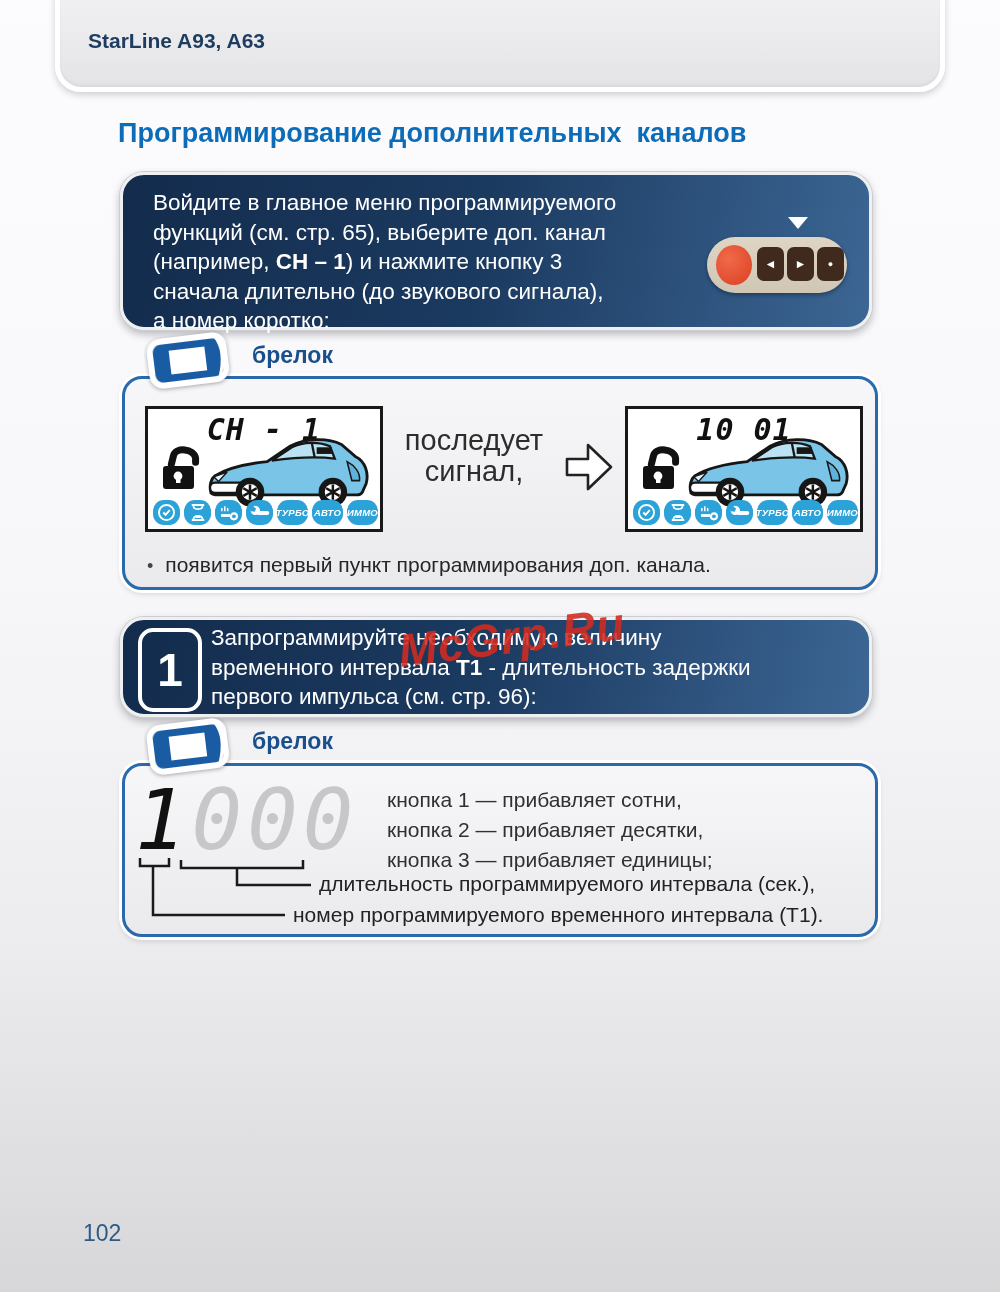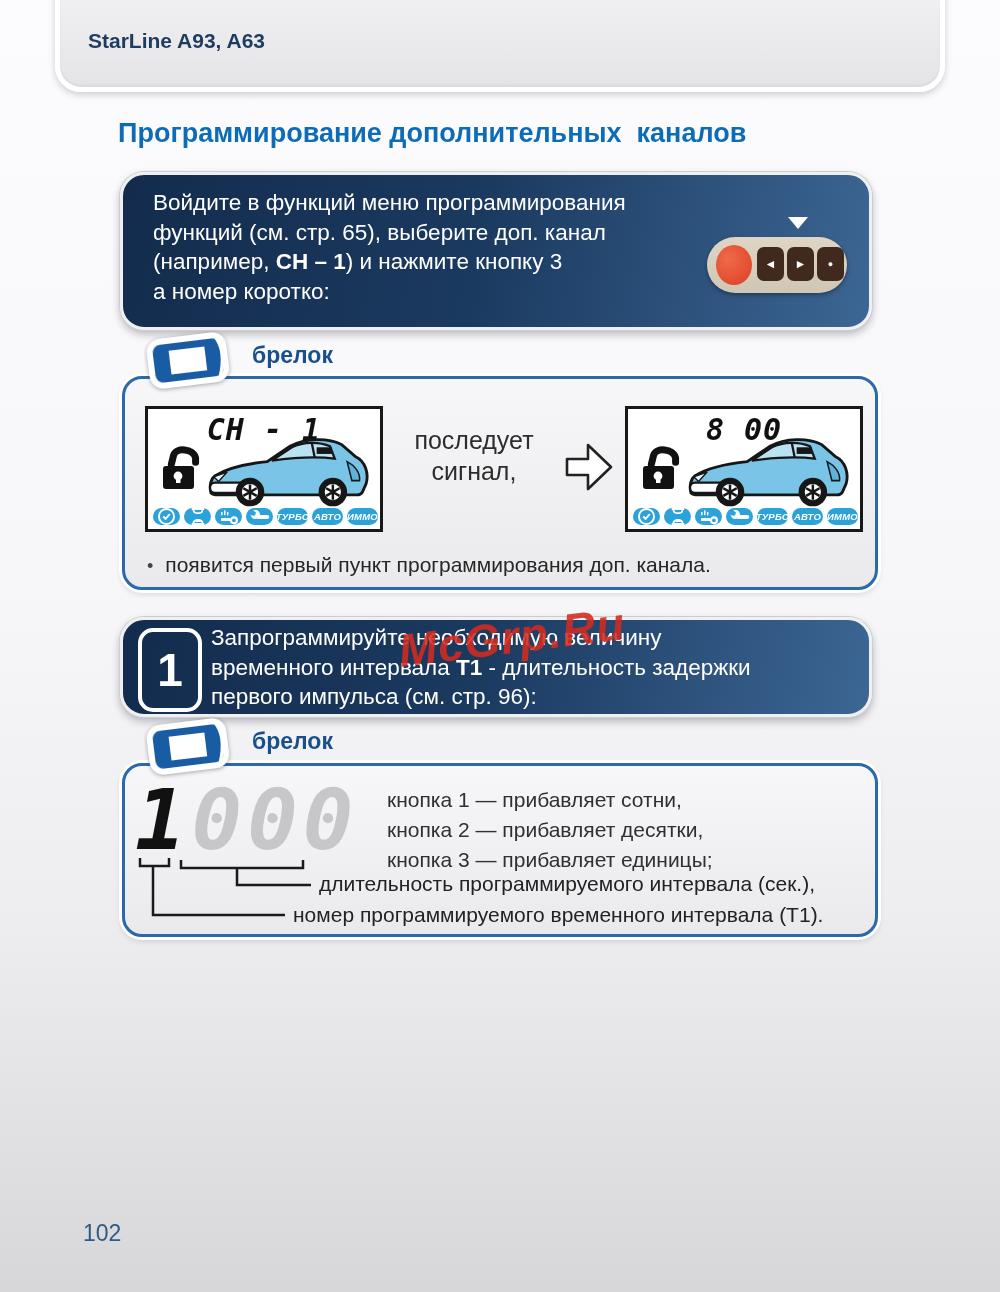--- a/index.html
+++ b/index.html
@@ -60,26 +60,26 @@
   
   .lcd{position:absolute;top:27px;width:238px;height:126px;background:#fff;
     border:3px solid #181818;box-sizing:border-box;}
   .lcd-a{left:20px;} .lcd-b{left:500px;}
   .seg{position:absolute;left:0;top:3px;width:100%;text-align:center;
     font-family:"DejaVu Sans Mono",monospace;font-style:italic;font-weight:bold;
     font-size:30px;color:#111;letter-spacing:1px;}
   .padlock{position:absolute;left:12px;top:36px;}
   .car{position:absolute;left:56px;top:24px;}
   .iconrow{position:absolute;left:5px;bottom:4px;display:flex;gap:4px;}
-  .isq{width:27px;height:17px;background:#2ba2d8;border-radius:11px;color:#fff;
+  .isq{width:27px;height:25px;background:#2ba2d8;border-radius:11px;color:#fff;
     display:flex;align-items:center;justify-content:center;flex:0 0 auto;}
   .isq.txt{width:31px;font-size:9.5px;font-weight:bold;font-style:italic;letter-spacing:.2px;}
 
   .note{position:absolute;left:258px;top:46px;width:182px;text-align:center;
-    font-size:25px;line-height:31px;color:#2d2d2d;}
+    font-size:29px;line-height:31px;color:#2d2d2d;}
   .note span{display:block;}
   .big-arrow{position:absolute;left:440px;top:62px;}
 
   .bullet-line{position:absolute;left:16px;top:174px;font-size:21px;color:#262626;}
   .bullet-line .mark{margin:0 12px 0 6px;font-size:18px;color:#444;}
 
   
   .step1-box{top:617px;height:100px;}
   .step-badge{position:absolute;left:15px;top:8px;width:56px;height:76px;
     border:4px solid #fff;border-radius:15px;display:flex;align-items:center;justify-content:center;
@@ -87,21 +87,21 @@
   .step-text{position:absolute;left:88px;top:3px;font-size:22.5px;line-height:29.5px;}
   .step-text .line{display:block;}
   .step-text b{font-weight:bold;}
 
   .watermark{position:absolute;left:398px;top:610px;z-index:9;
     font-size:46px;font-weight:bold;font-style:italic;color:#d42b1f;opacity:.88;
     transform:rotate(-7deg);letter-spacing:1px;}
 
   
   .bigseg{position:absolute;left:10px;top:12px;line-height:1;
-    font-family:"DejaVu Sans Mono",monospace;font-style:italic;font-weight:bold;font-size:84px;}
+    font-family:"DejaVu Sans Mono",monospace;font-style:italic;font-weight:normal;font-size:84px;}
   .seg-black{color:#111;}
   .seg-gray{color:#c7c7c9;margin-left:6px;letter-spacing:5px;}
   .btn-notes{position:absolute;left:262px;top:19px;font-size:21px;line-height:30px;color:#303030;}
   .brackets{position:absolute;left:0;top:0;}
   .lbl{position:absolute;font-size:21px;color:#222;white-space:nowrap;}
   .lbl-dur{left:194px;top:106px;}
   .lbl-num{left:168px;top:137px;}
 
   .page-number{position:absolute;left:83px;top:1220px;font-size:23px;color:#2d5b86;}
 </style>
@@ -111,23 +111,24 @@
 <div class="page">
 
   <header class="header-box">
     <span class="header-title">StarLine A93, A63</span>
   </header>
 
   <h1 class="title">Программирование дополнительных  каналов</h1>
 
   <section class="dark-box intro-box">
     <div class="dark-text">
-      <span class="line">Войдите в функций меню программирования</span>
+      <span class="line">Войдите в главное меню программируемого</span>
       <span class="line">функций (см. стр. 65), выберите доп. канал</span>
       <span class="line"><span>(например, </span><b>CH – 1</b><span>) и нажмите кнопку 3</span></span>
+      <span class="line">сначала длительно (до звукового сигнала),</span>
       <span class="line">а номер коротко:</span>
     </div>
     <div class="remote">
       <i class="pointer"></i>
       <span class="r-red"></span>
       <span class="r-group">
         <span class="r-btn">◄</span>
         <span class="r-btn">►</span>
         <span class="r-btn dot">●</span>
       </span>
@@ -208,21 +209,21 @@
     <div class="note">
       <span>последует</span>
       <span>сигнал,</span>
     </div>
 
     <svg class="big-arrow" width="48" height="52" viewBox="0 0 48 52">
       <path d="M2,18 H23 V4 L46,26 23,48 V34 H2 Z" fill="#ffffff" stroke="#222" stroke-width="2.6" stroke-linejoin="round"></path>
     </svg>
 
     <div class="lcd lcd-b">
-      <div class="seg">8 00</div>
+      <div class="seg">10 01</div>
       <svg class="padlock" width="44" height="46" viewBox="0 0 44 46">
         <path d="M11,22 V13 C11,4 29,1 33,10 L34,14" stroke="#111" stroke-width="7" fill="none" stroke-linecap="round" transform="rotate(14 22 22)"></path>
         <rect x="3" y="21" width="31" height="23" rx="3" fill="#111"></rect>
         <circle cx="18" cy="31" r="4.4" fill="#fff"></circle>
         <rect x="16" y="31" width="4.5" height="7" fill="#fff"></rect>
       </svg>
       <svg class="car" width="172" height="80" viewBox="0 0 180 84">
         <path d="M7,63 C5,55 7,48 11,45 C24,37 46,32 66,30 L90,14 C106,5 130,5 144,12 L159,25 C169,30 173,42 170,53 L166,62 C165,64 163,65 160,65 L14,65 C10,65 8,64 7,63 Z" fill="#79c4e7" stroke="#161616" stroke-width="3"></path>
         <path d="M71,29 L92,15 C104,9 121,9 132,14 L137,27 C115,24 93,26 71,29 Z" fill="#b9e2f3" stroke="#161616" stroke-width="2.4"></path>
         <path d="M113,11 L116,26" stroke="#161616" stroke-width="2.4"></path>

